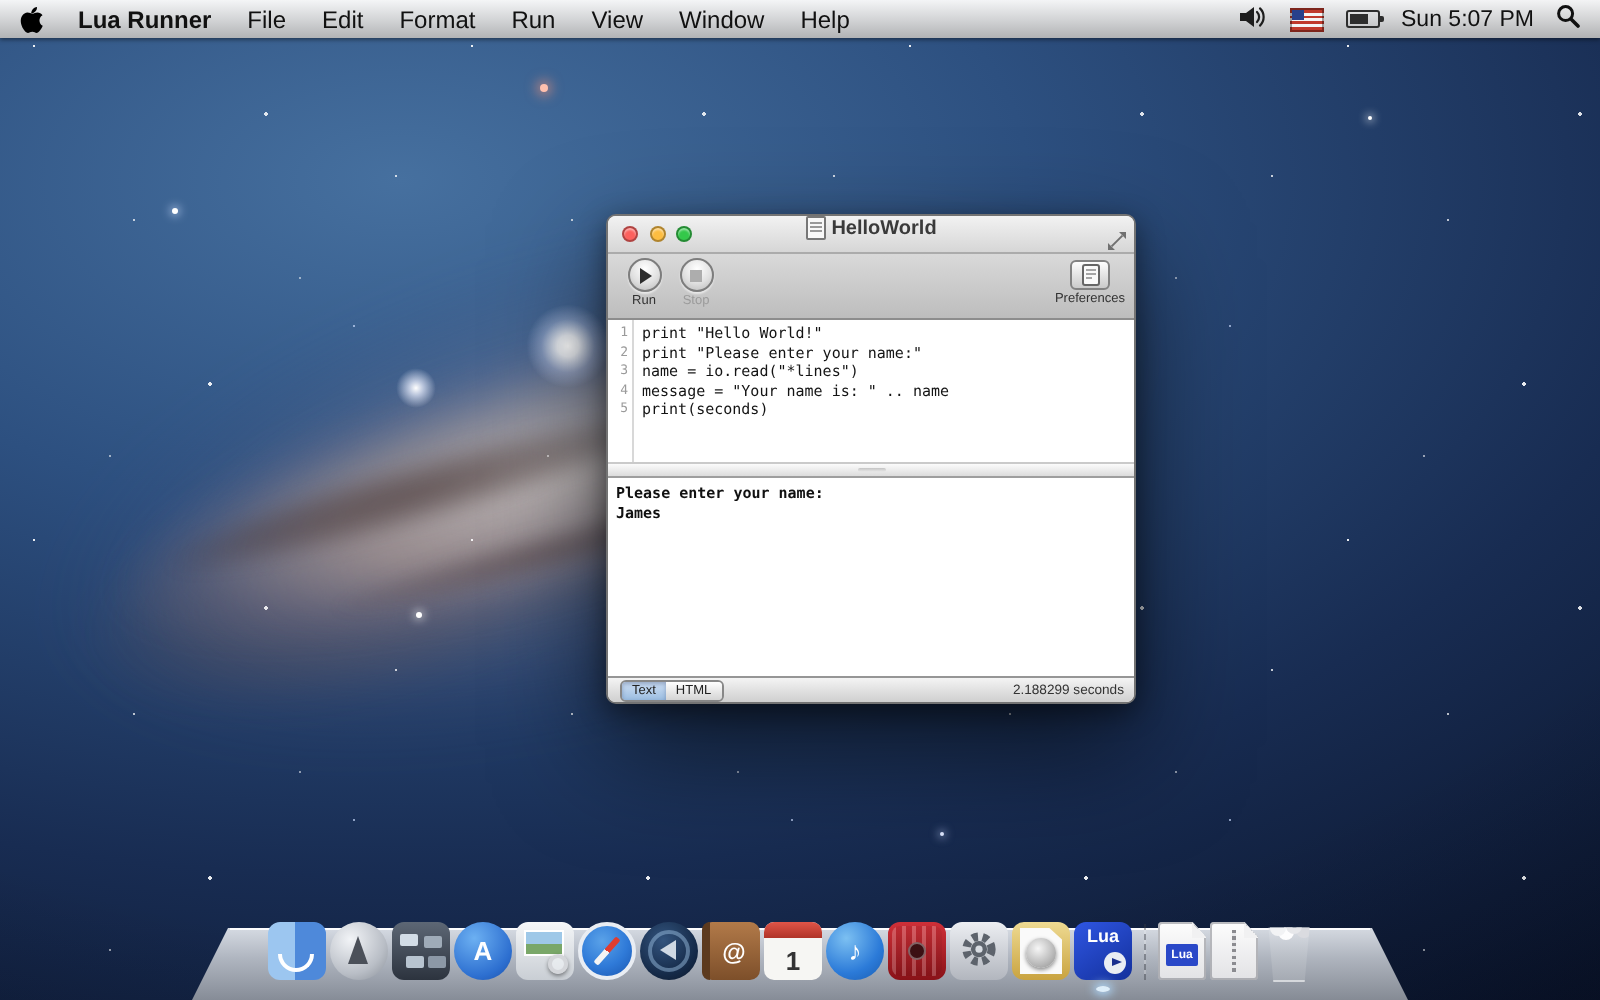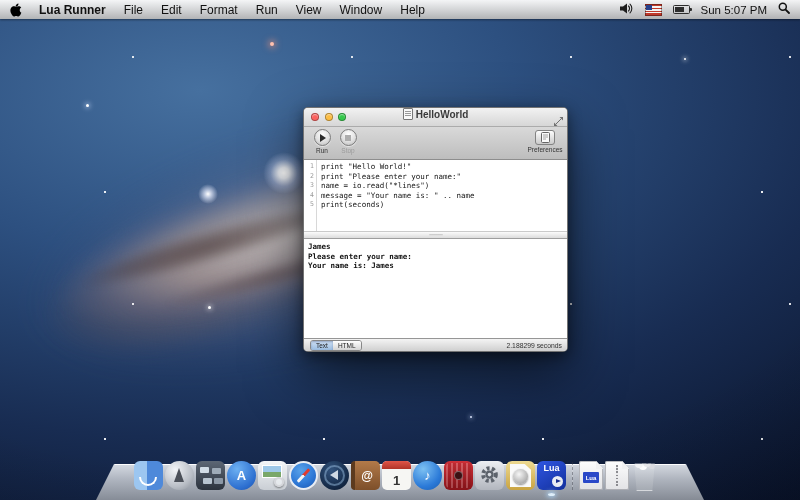--- a/index.html
+++ b/index.html
@@ -290,23 +290,22 @@
     </div>
     <div class="crow">
       <span class="lnum">5</span>
       <span class="codeln">print(seconds)</span>
     </div>
   </div>
   <div class="splitter">
       <span class="grip"></span>
     </div>
   <div class="output">
+    <div class="outln">Please enter your name:</div>
     <div class="outln">James</div>
-    <div class="outln">Please enter your name:</div>
-    <div class="outln">Your name is: James</div>
   </div>
   <div class="statusbar">
     <div class="seg">
       <button class="seg-btn sel">Text</button>
       <button class="seg-btn">HTML</button>
     </div>
     <span class="elapsed">2.188299 seconds</span>
   </div>
 </div>
 

